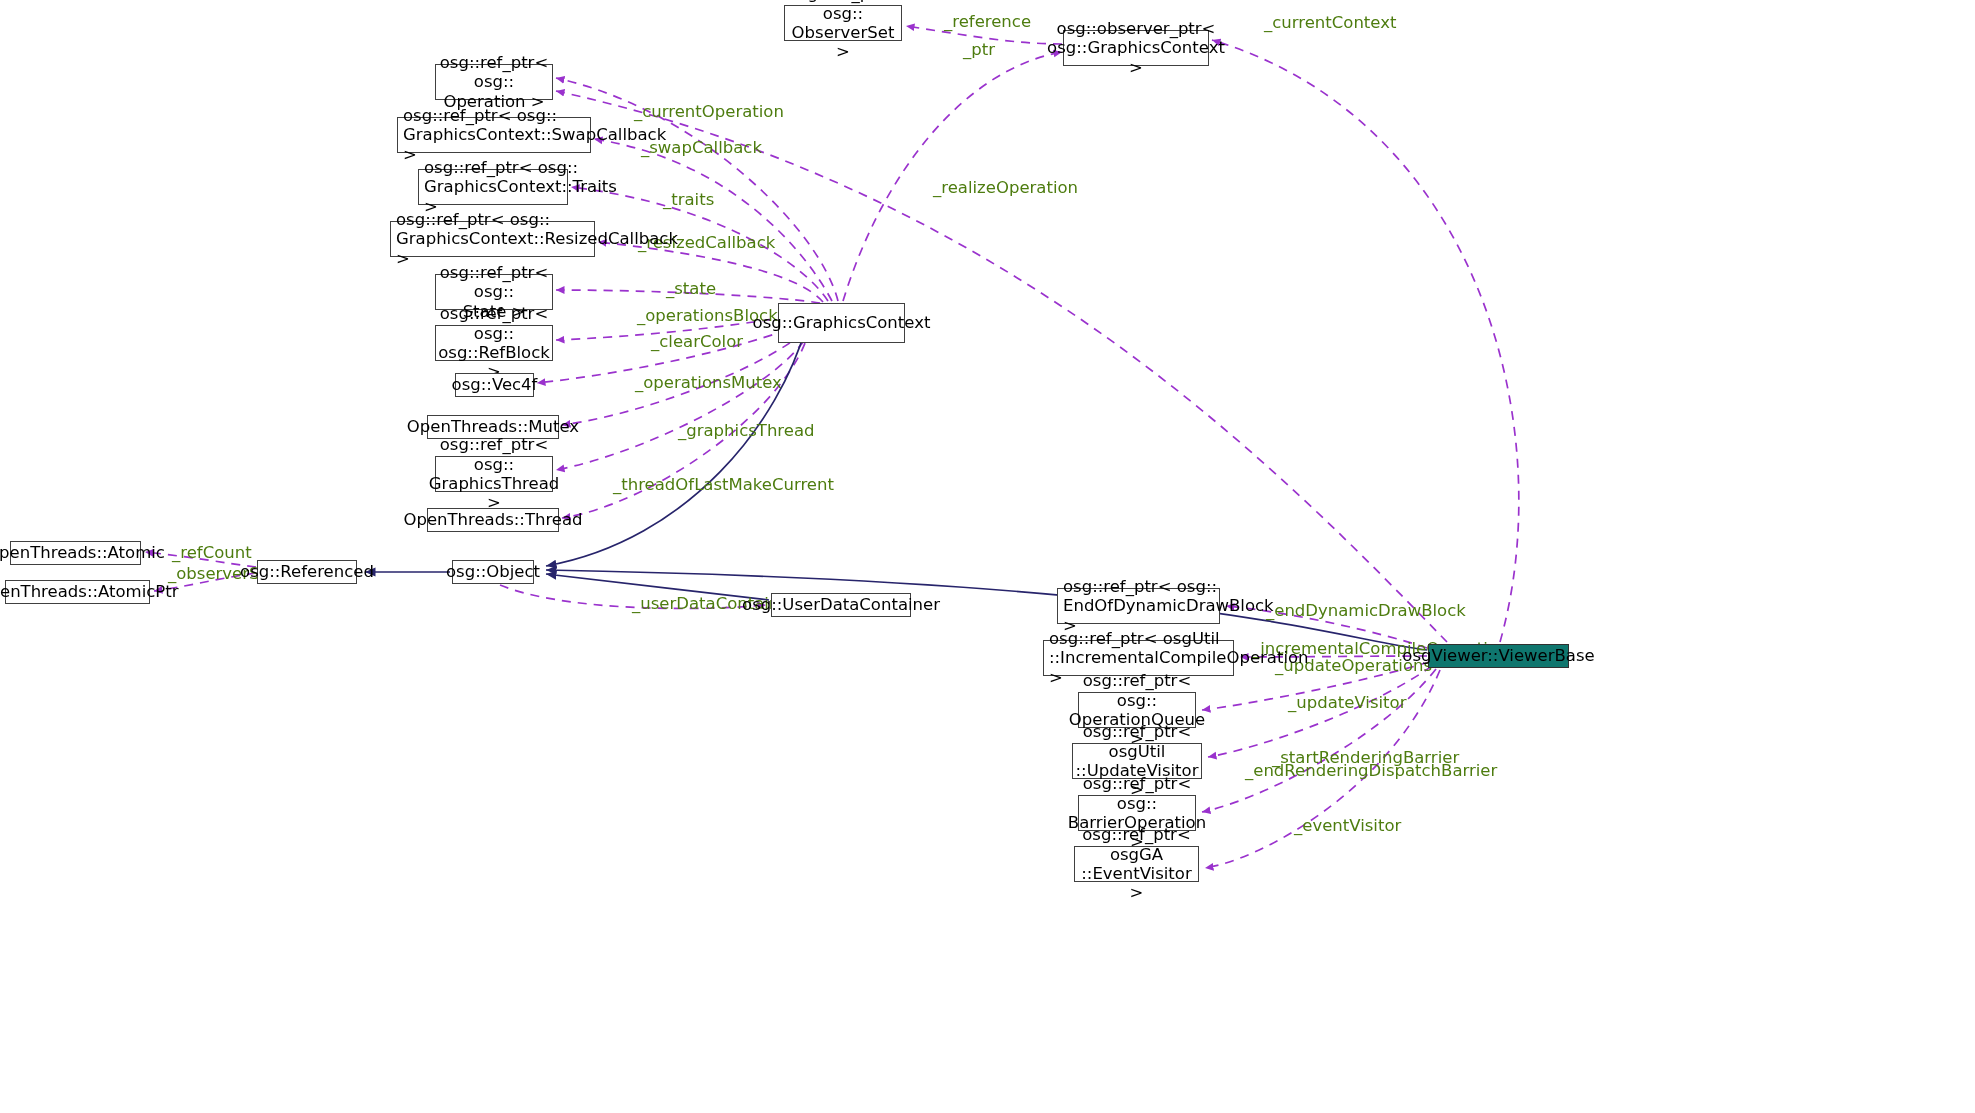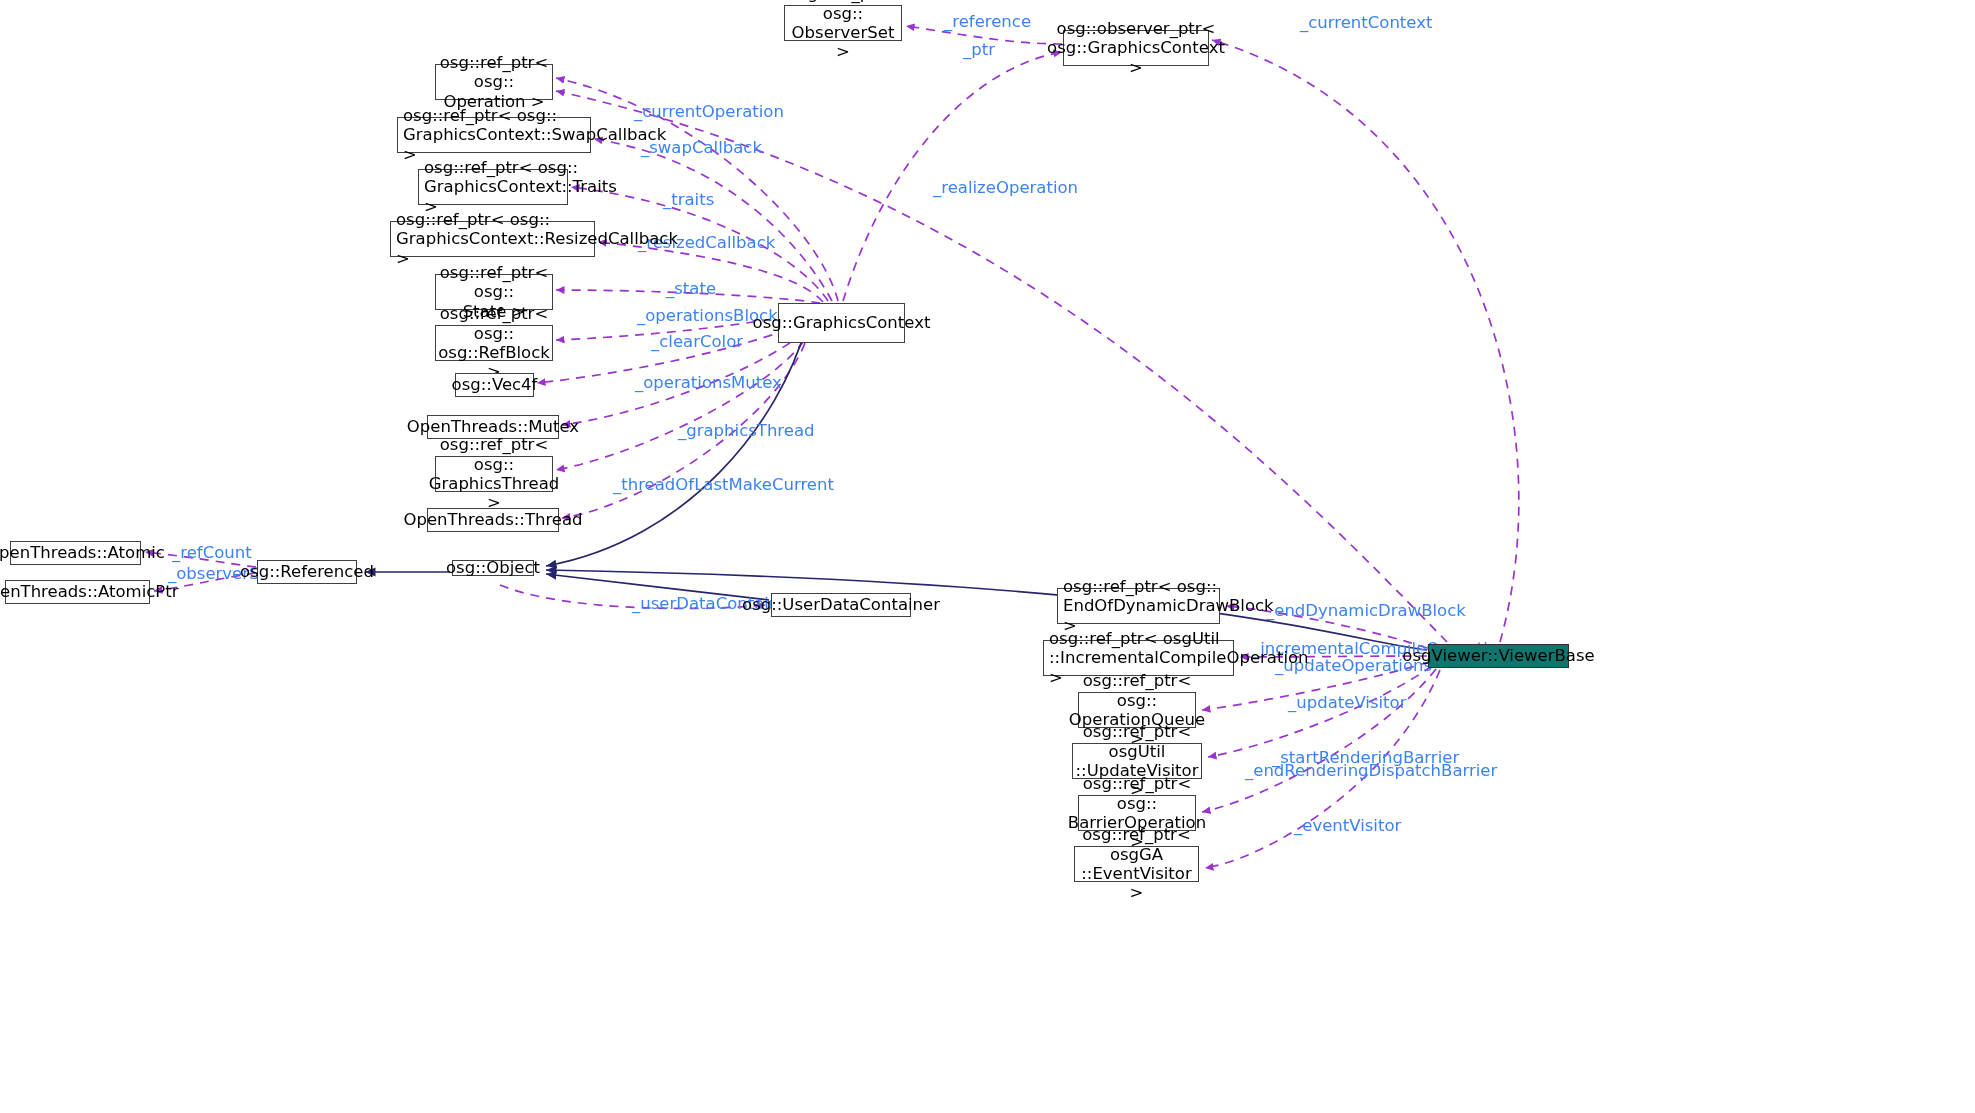--- a/index.html
+++ b/index.html
@@ -45,21 +45,21 @@
     border: 1px solid #303030;
     font-weight: normal;
   }
   .node.leftalign {
     text-align: left;
     justify-content: flex-start;
   }
   .edge-label {
     position: absolute;
     font-size: 16.5px;
-    color: #3b82f6;
+    color: #4d7c0f;
     white-space: pre-line;
     line-height: 1.15;
     z-index: 4;
     background: transparent;
   }
 </style>
 </head>
 <body>
 
 <div id="canvas">
@@ -158,38 +158,38 @@
 osg::RefBlock &gt;</div>
   <div class="node" style="left: 455px; top: 373px; width: 79px; height: 24px;">osg::Vec4f</div>
   <div class="node" style="left: 427px; top: 415px; width: 132px; height: 24px;">OpenThreads::Mutex</div>
   <div class="node" style="left: 435px; top: 456px; width: 118px; height: 36px;">osg::ref_ptr&lt; osg::
 GraphicsThread &gt;</div>
   <div class="node" style="left: 427px; top: 508px; width: 132px; height: 24px;">OpenThreads::Thread</div>
   <div class="node" style="left: 778px; top: 303px; width: 127px; height: 40px;">osg::GraphicsContext</div>
   <div class="node" style="left: 10px; top: 541px; width: 131px; height: 24px;">OpenThreads::Atomic</div>
   <div class="node" style="left: 5px; top: 580px; width: 145px; height: 24px;">OpenThreads::AtomicPtr</div>
   <div class="node" style="left: 257px; top: 560px; width: 100px; height: 24px;">osg::Referenced</div>
-  <div class="node" style="left: 452px; top: 560px; width: 82px; height: 16px;">osg::Object</div>
+  <div class="node" style="left: 452px; top: 560px; width: 82px; height: 24px;">osg::Object</div>
   <div class="node" style="left: 771px; top: 593px; width: 140px; height: 24px;">osg::UserDataContainer</div>
   <div class="node leftalign" style="left: 1057px; top: 588px; width: 163px; height: 36px;">osg::ref_ptr&lt; osg::
 EndOfDynamicDrawBlock &gt;</div>
   <div class="node leftalign" style="left: 1043px; top: 640px; width: 191px; height: 36px;">osg::ref_ptr&lt; osgUtil
 ::IncrementalCompileOperation &gt;</div>
   <div class="node" style="left: 1078px; top: 692px; width: 118px; height: 36px;">osg::ref_ptr&lt; osg::
 OperationQueue &gt;</div>
   <div class="node" style="left: 1072px; top: 743px; width: 130px; height: 36px;">osg::ref_ptr&lt; osgUtil
 ::UpdateVisitor &gt;</div>
   <div class="node" style="left: 1078px; top: 795px; width: 118px; height: 36px;">osg::ref_ptr&lt; osg::
 BarrierOperation &gt;</div>
   <div class="node" style="left: 1074px; top: 846px; width: 125px; height: 36px;">osg::ref_ptr&lt; osgGA
 ::EventVisitor &gt;</div>
   <div class="node root" style="left: 1428px; top: 644px; width: 141px; height: 24px;">osgViewer::ViewerBase</div>
 
   <div class="edge-label" style="left: 944px; top: 13px;">_reference</div>
-  <div class="edge-label" style="left: 1300px; top: 14px;">_currentContext</div>
+  <div class="edge-label" style="left: 1264px; top: 14px;">_currentContext</div>
   <div class="edge-label" style="left: 963px; top: 41px;">_ptr</div>
   <div class="edge-label" style="left: 634px; top: 103px;">_currentOperation</div>
   <div class="edge-label" style="left: 641px; top: 139px;">_swapCallback</div>
   <div class="edge-label" style="left: 663px; top: 191px;">_traits</div>
   <div class="edge-label" style="left: 933px; top: 179px; text-align: center;">_realizeOperation</div>
   <div class="edge-label" style="left: 638px; top: 234px;">_resizedCallback</div>
   <div class="edge-label" style="left: 666px; top: 280px;">_state</div>
   <div class="edge-label" style="left: 637px; top: 307px;">_operationsBlock</div>
   <div class="edge-label" style="left: 651px; top: 333px;">_clearColor</div>
   <div class="edge-label" style="left: 635px; top: 374px;">_operationsMutex</div>

